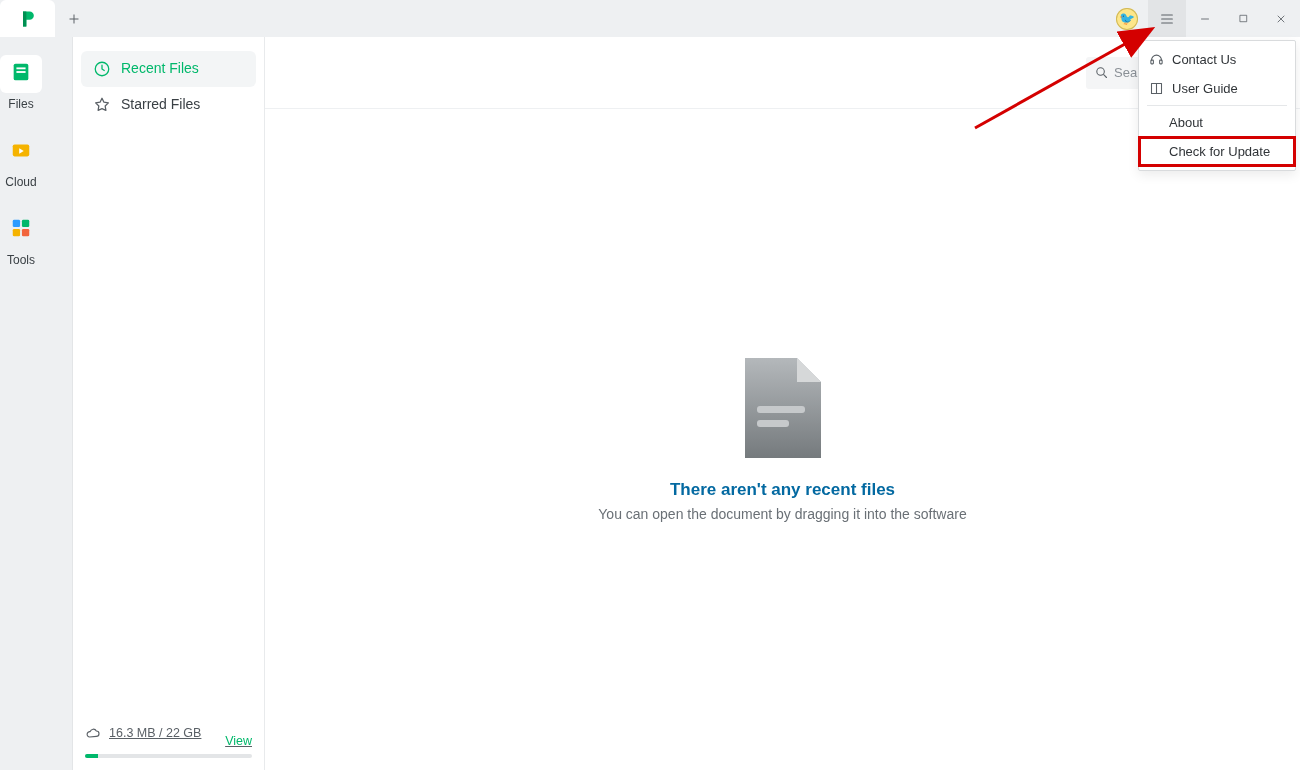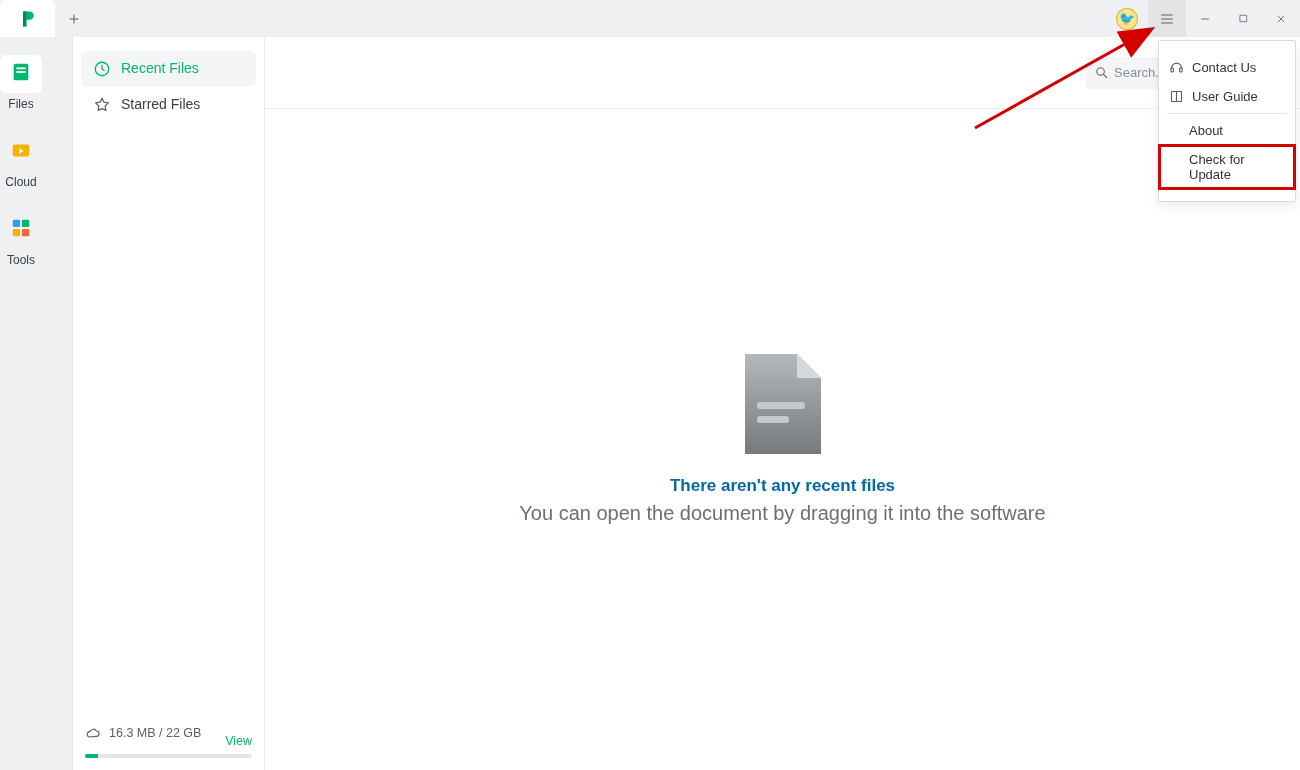--- a/index.html
+++ b/index.html
@@ -29,46 +29,46 @@
   .leftbar-item { display:flex; flex-direction:column; align-items:center; gap:4px; cursor:pointer; }
   .leftbar-item.active .leftbar-icon-wrap { background:#fff; border-radius:6px; padding:6px 10px; }
   .leftbar-icon-wrap { padding:6px 10px; }
   .leftbar-label { font-size:12px; color:#3a4045; }
 
   .sidebar { width:192px; background:#fff; border-right:1px solid #e8eaec; display:flex; flex-direction:column; padding:14px 8px; position:relative; }
   .side-item { display:flex; align-items:flex-start; gap:10px; padding:9px 12px; border-radius:6px; cursor:pointer; font-size:14px; color:#3a4045; }
   .side-item.active { background:#f3f5f6; color:#00b86b; }
   .side-item.active svg { stroke:#00b86b; }
   .sidebar-footer { position:absolute; bottom:12px; left:0; right:0; padding:0 12px; }
-  .storage-row { display:flex; align-items:center; gap:8px; font-size:12.5px; color:#5a6066; }
+  .storage-row { display:flex; align-items:center; gap:8px; font-size:12.5px; color:#5a6066;text-decoration:underline; }
   .storage-row .view-link { margin-left:auto; color:#00b86b; cursor:pointer;margin-top:16px; }
   .storage-bar { margin-top:6px; height:4px; background:#e3e5e7; border-radius:2px; overflow:hidden; }
   .storage-bar-fill { height:100%; width:8%; background:#00b86b; }
 
   .main { flex:1; background:#fff; position:relative; display:flex; flex-direction:column; }
   .main-toolbar { height:72px; display:flex; align-items:center; padding:0 20px 0 20px; border-bottom:1px solid #eef0f2; }
   .toolbar-spacer { flex:1; }
   .search-box { position:relative; width:160px; }
   .search-box input {
     width:100%; height:32px; border:none; background:#f4f5f6; border-radius:3px;
     padding:0 10px 0 28px; font-size:13px; color:#333; outline:none;
   }
   .search-box input::placeholder { color:#8a9096; }
   .search-box .sicon { position:absolute; left:8px; top:8px; color:#8a9096; }
   .view-toggle { margin-left:14px; cursor:pointer; color:#5a6066; }
 
   .empty-state { flex:1; display:flex; flex-direction:column; align-items:center; justify-content:center; }
   .empty-title { font-size:17px; font-weight:700; color:#0369a1; margin-top:22px; }
-  .empty-sub { font-size:20px; color:#6a7076; margin-top:6px; }
+  .empty-sub { font-size:14px; color:#6a7076; margin-top:6px; }
 
   
   .dropdown {
-    position:absolute; top:40px; right:4px; width:138px; background:#fff;
+    position:absolute; top:40px; right:4px; width:158px; background:#fff;
     border:1px solid #d9dbdd; border-radius:2px; box-shadow:0 4px 12px rgba(0,0,0,.08);
-    z-index:50; padding:12px 0;
+    z-index:50; padding:4px 0;
   }
   .dd-item { display:flex; align-items:center; gap:8px; padding:7px 10px; font-size:13px; color:#303438; cursor:pointer; }
   .dd-item.plain { padding-left:30px; }
   .dd-sep { height:1px; background:#e5e7e9; margin:2px 8px; }
   .dd-highlight { outline:3px solid #d40000; outline-offset:-2px; }
 
   
   .annot-arrow { position:absolute; z-index:60; pointer-events:none; }
 
   

